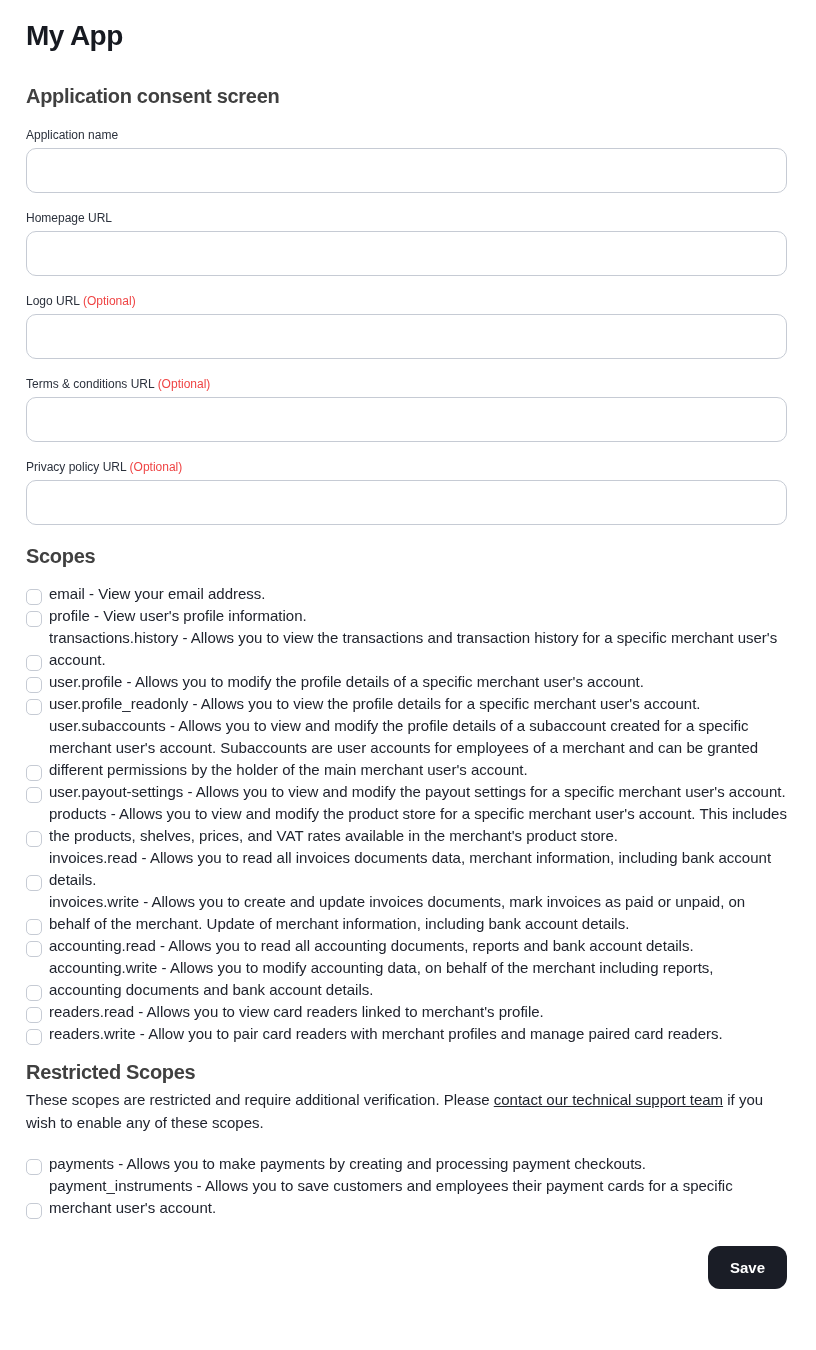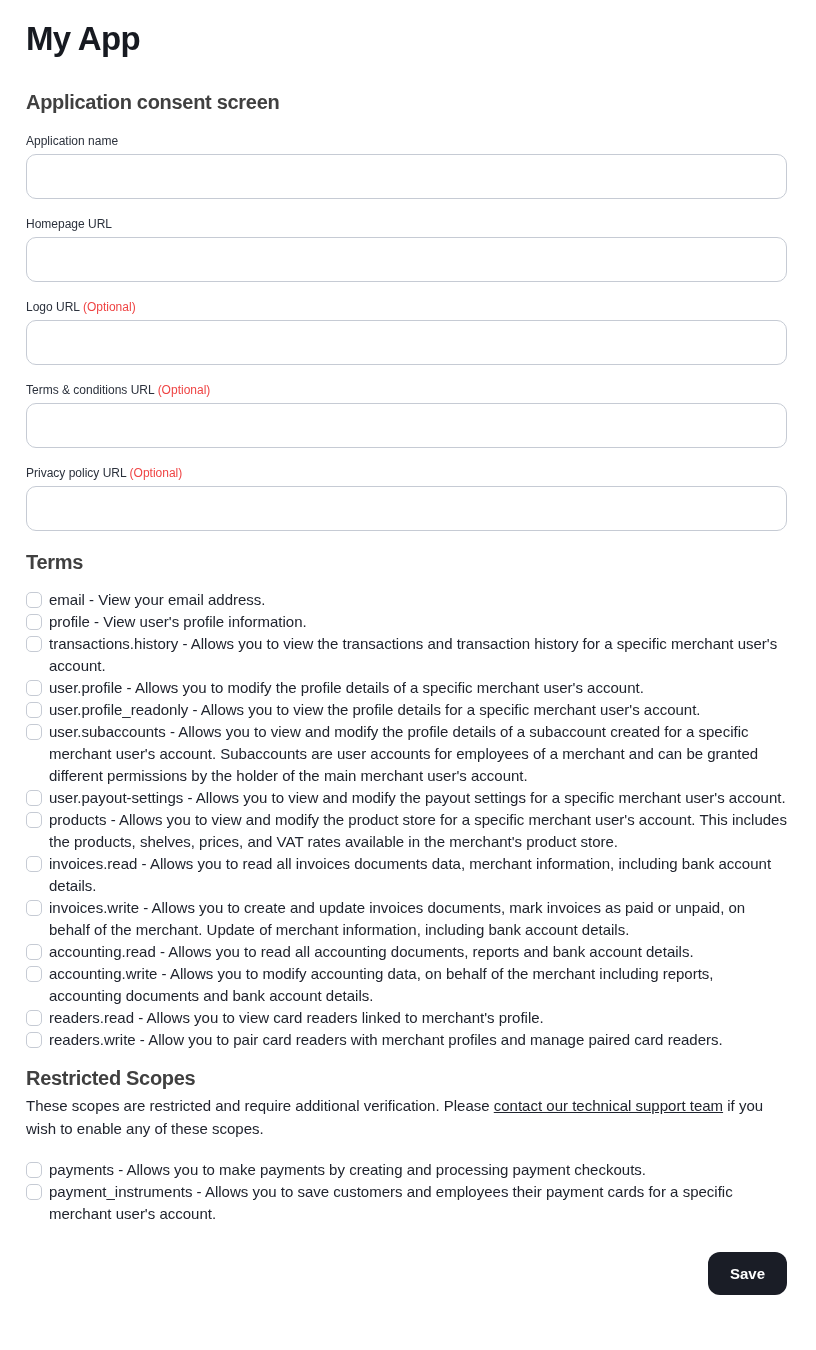--- a/index.html
+++ b/index.html
@@ -8,21 +8,21 @@
     width: 816px;
     min-height: 1350px;
     margin: 0 auto;
     font-family: "Liberation Sans", sans-serif;
     color: #1f232c;
   }
   .container {
     padding: 18px 29px 24px 26px;
   }
   h1.page-title {
-    font-size: 33px;
+    font-size: 28px;
     font-weight: bold;
     letter-spacing: -0.02em;
     color: #171a21;
     margin: 2px 0 0 0;
   }
   h2.section-heading {
     font-size: 20px;
     font-weight: bold;
     letter-spacing: -0.015em;
     color: #404040;
@@ -52,21 +52,21 @@
     font-size: 15px;
     color: #1f232c;
     padding: 0 14px;
     outline: none;
   }
 
   
   .scope-list { list-style: none; }
   .scope-item {
     display: flex;
-    align-items: flex-start;
+    align-items: flex-end;
     font-size: 15px;
     line-height: 22px;
     color: #20242e;
   }
   .checkbox {
     appearance: none;
     -webkit-appearance: none;
     flex: 0 0 auto;
     width: 16px;
     height: 16px;
@@ -158,21 +158,21 @@
 
       <div class="field">
         <label class="field-label">
           <span>Privacy policy URL</span>
           <span class="optional-hint">(Optional)</span>
         </label>
         <input class="text-input" type="text" aria-label="Privacy policy URL" value="" placeholder="" style="">
       </div>
     </div>
 
-  <h2 class="section-heading scopes-heading">Terms</h2>
+  <h2 class="section-heading scopes-heading">Scopes</h2>
 
   <ul class="scope-list">
 
       <li class="scope-item">
         <input type="checkbox" class="checkbox" aria-label="email" style="">
         <span class="scope-text">email - View your email address.</span>
       </li>
 
       <li class="scope-item">
         <input type="checkbox" class="checkbox" aria-label="profile" style="">

